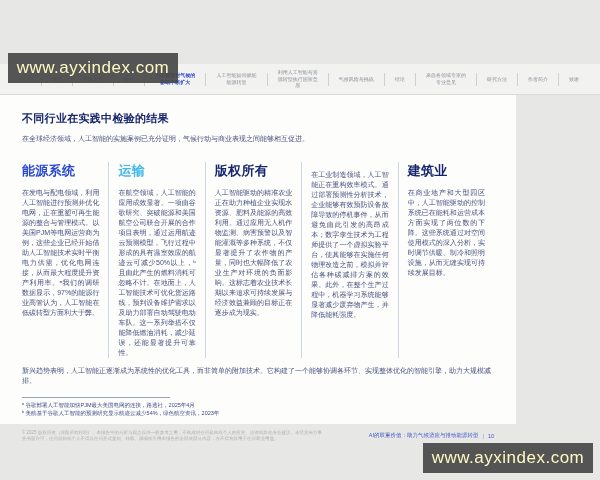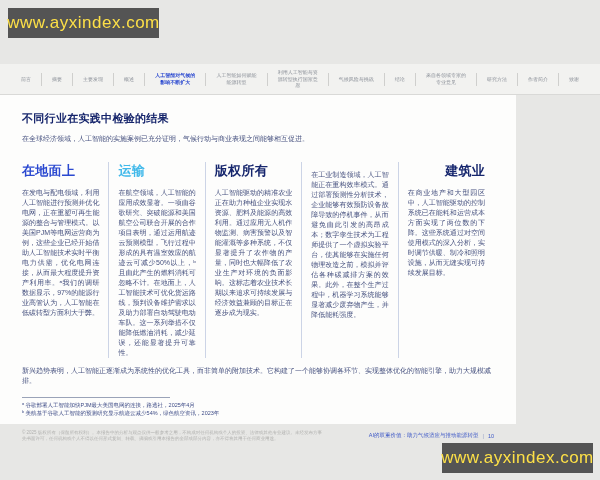--- a/index.html
+++ b/index.html
@@ -9,25 +9,25 @@
     background:#e7e7e5;
     position:relative;
     overflow:hidden;
   }
   .canvas { position:absolute; inset:0; width:600px; height:480px; background:#e7e7e5; }
 
   
   .watermark {
     position:absolute;
     background:rgba(72,72,72,0.92);
-    color:#fde047;
+    color:#fef9c3;
     font-size:17px;
     letter-spacing:0.5px;
     display:flex; align-items:center; justify-content:center;
-    width:151px; height:30px;
+    width:170px; height:30px;margin-top:45px;
   }
   .wm-tl { left:8px; top:8px; }
   .wm-br { right:7px; bottom:7px; }
 
   
   .nav {
     position:absolute; left:0; top:64px; width:600px; height:31px;
     background:#f2f2f0;
     border-bottom:1px solid #d9d9d7;
     display:flex; align-items:center; justify-content:center;
@@ -132,36 +132,36 @@
     <span class="tab-div"></span>
     <div class="tab">致谢</div>
   </div>
 
   <div class="card">
     <div class="page-title">不同行业在实践中检验的结果</div>
     <div class="page-subtitle">在全球经济领域，人工智能的实施案例已充分证明，气候行动与商业表现之间能够相互促进。</div>
 
     <div class="columns">
       <div class="col">
-        <div class="col-title" style="color: rgb(43, 73, 208);">在地面上</div>
+        <div class="col-title" style="color: rgb(43, 73, 208);">能源系统</div>
         <div class="col-body">在发电与配电领域，利用人工智能进行预测并优化电网，正在重塑可再生能源的整合与管理模式。以美国PJM等电网运营商为例，这些企业已经开始借助人工智能技术实时平衡电力供需，优化电网连接，从而最大程度提升资产利用率。ᵃ我们的调研数据显示，97%的能源行业高管认为，人工智能在低碳转型方面利大于弊。</div>
       </div>
       <div class="col">
         <div class="col-title" style="color: rgb(65, 185, 234);">运输</div>
         <div class="col-body">在航空领域，人工智能的应用成效显著。一项由谷歌研究、突破能源和美国航空公司联合开展的合作项目表明，通过运用航迹云预测模型，飞行过程中形成的具有温室效应的航迹云可减少50%以上，ᵇ且由此产生的燃料消耗可忽略不计。在地面上，人工智能技术可优化货运路线，预判设备维护需求以及助力部署自动驾驶电动车队。这一系列举措不仅能降低燃油消耗，减少延误，还能显著提升可靠性。</div>
       </div>
       <div class="col">
         <div class="col-title" style="color: rgb(22, 38, 109);">版权所有</div>
         <div class="col-body">人工智能驱动的精准农业正在助力种植企业实现水资源、肥料及能源的高效利用。通过应用无人机作物监测、病害预警以及智能灌溉等多种系统，不仅显著提升了农作物的产量，同时也大幅降低了农业生产对环境的负面影响。这标志着农业技术长期以来追求可持续发展与经济效益兼顾的目标正在逐步成为现实。</div>
       </div>
       <div class="col">
         <div class="col-body">在工业制造领域，人工智能正在重构效率模式。通过部署预测性分析技术，企业能够有效预防设备故障导致的停机事件，从而避免由此引发的高昂成本；数字孪生技术为工程师提供了一个虚拟实验平台，使其能够在实施任何物理改造之前，模拟并评估各种碳减排方案的效果。此外，在整个生产过程中，机器学习系统能够显著减少废弃物产生，并降低能耗强度。</div>
       </div>
       <div class="col">
-        <div class="col-title" style="color: rgb(22, 38, 109); text-align: right;">建筑业</div>
+        <div class="col-title" style="color: rgb(22, 38, 109);">建筑业</div>
         <div class="col-body">在商业地产和大型园区中，人工智能驱动的控制系统已在能耗和运营成本方面实现了两位数的下降。这些系统通过对空间使用模式的深入分析，实时调节供暖、制冷和照明设施，从而无缝实现可持续发展目标。</div>
       </div>
     </div>
 
     <div class="conclusion">新兴趋势表明，人工智能正逐渐成为系统性的优化工具，而非简单的附加技术。它构建了一个能够协调各环节、实现整体优化的智能引擎，助力大规模减排。</div>
 
     <div class="footnotes">
       <div class="fn-rule"></div>
       <div class="fn-line">ᵃ 谷歌部署人工智能加快PJM最大美国电网的连接，路透社，2025年4月</div>
       <div class="fn-line">ᵇ 美航基于谷歌人工智能的预测研究显示航迹云减少54%，绿色航空资讯，2023年</div>

